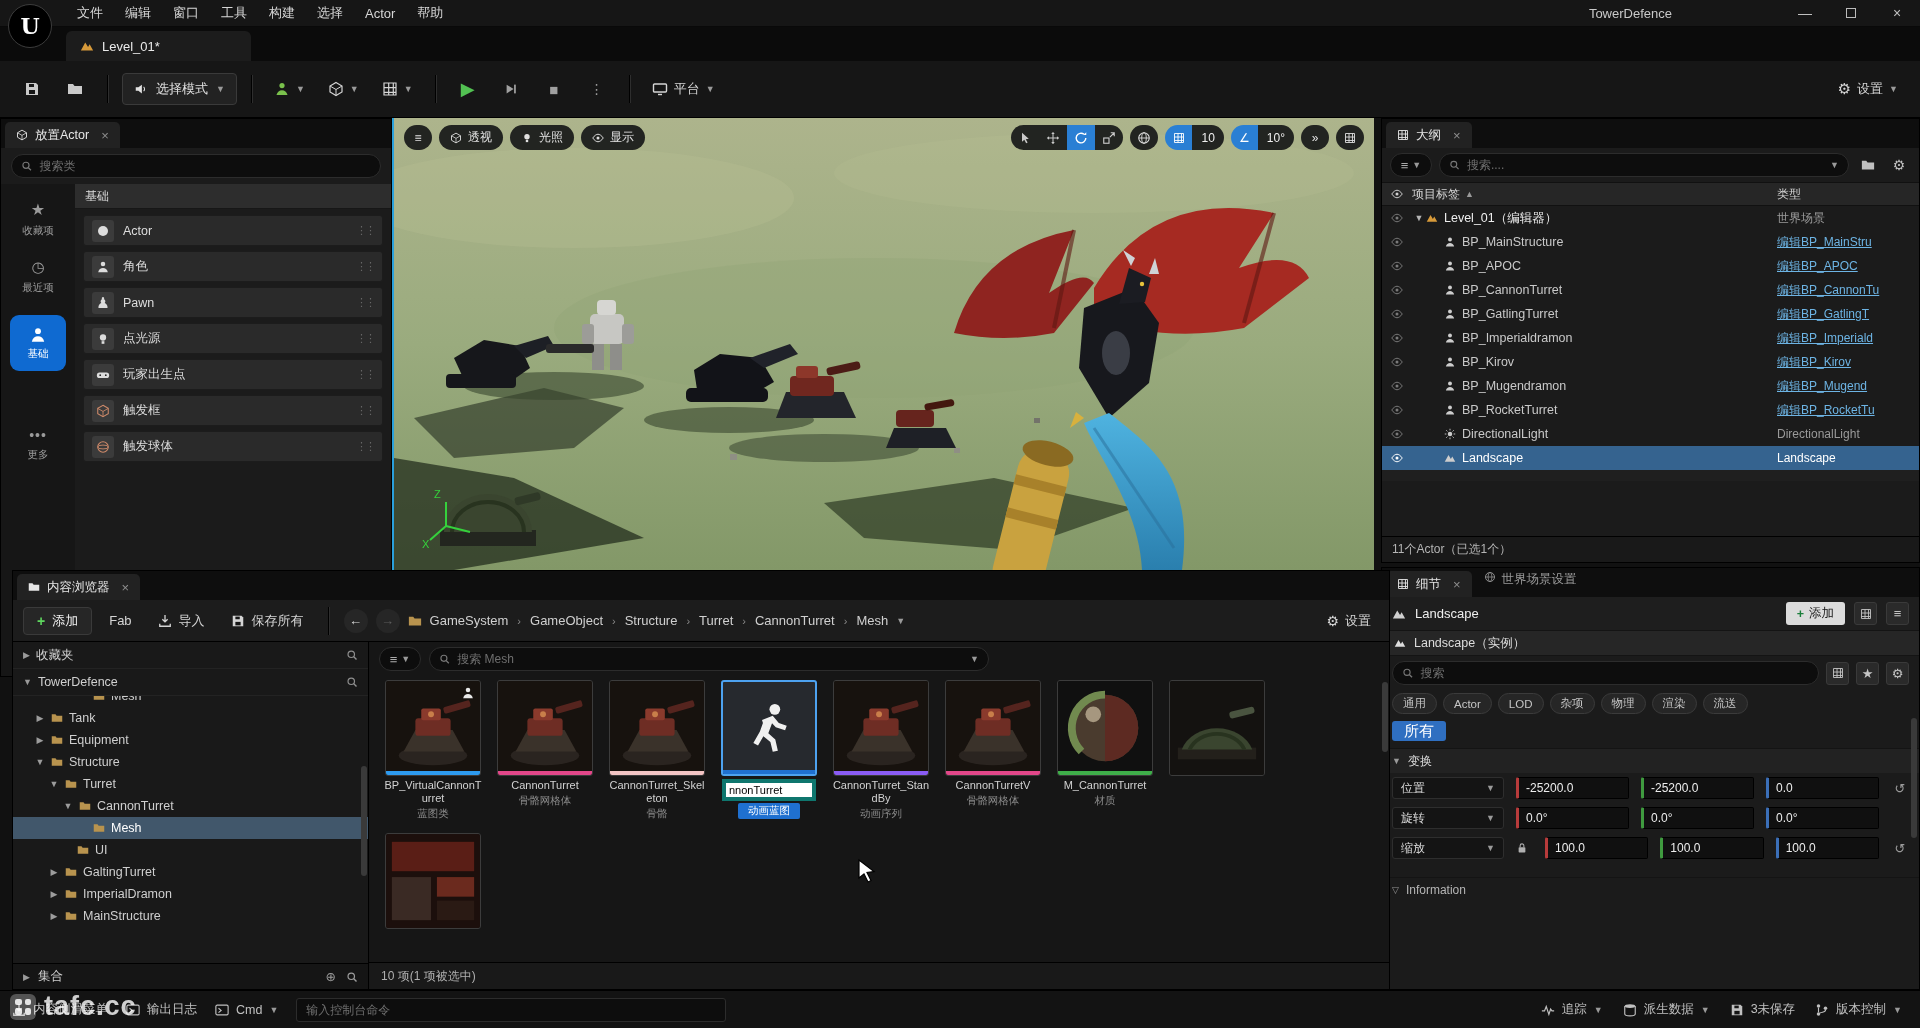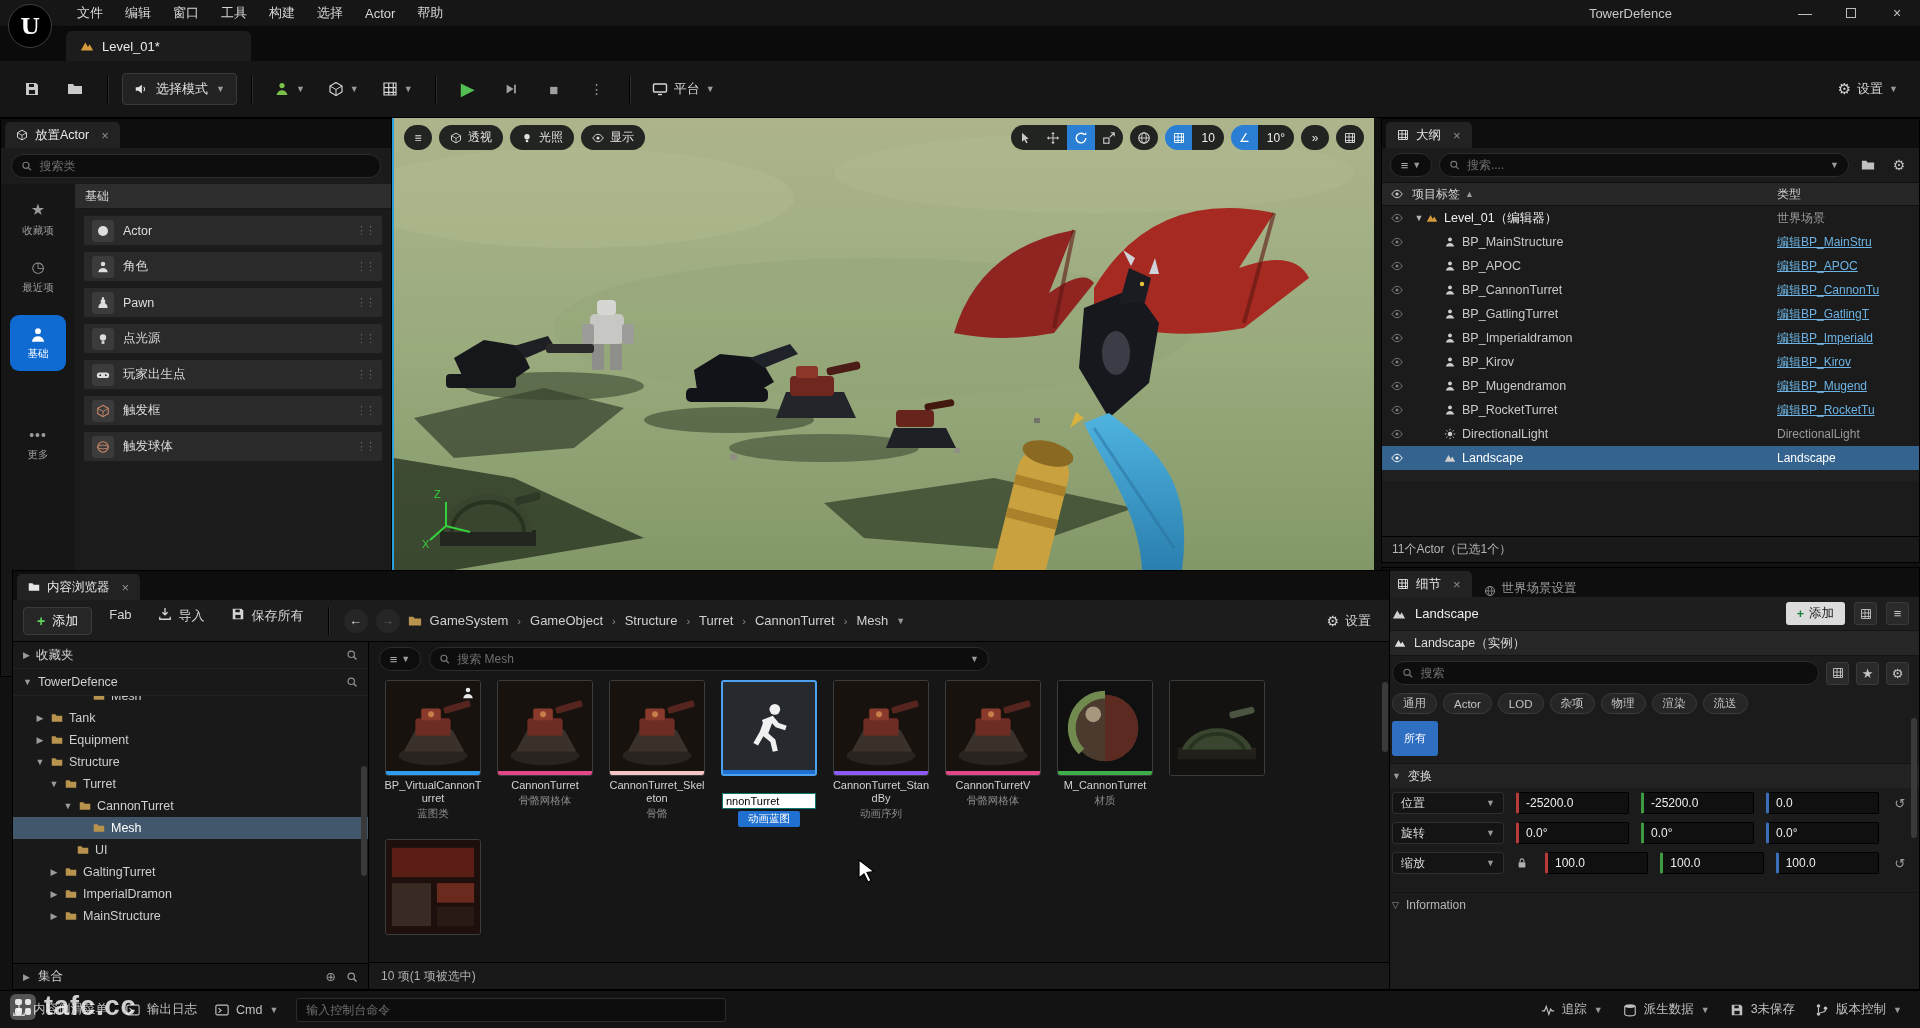--- a/index.html
+++ b/index.html
@@ -31,21 +31,21 @@
 .caret{font-size:9px;color:#9a9a9a}
 .play-g{color:#52c152;font-size:18px;line-height:1}
 .gray-g{color:#a0a0a0;font-size:15px;line-height:1}
 .kebab{color:#9a9a9a;font-size:14px}
 .tb-right{margin-left:auto;display:flex;align-items:center;gap:6px}
 
 .panel{position:absolute;background:#1b1b1b;border:1px solid #000;display:flex;flex-direction:column;overflow:hidden}
 .ptabs{display:flex;align-items:flex-end;height:29px;background:#0e0e0e;padding-left:4px;flex:none}
 .ptab{height:26px;background:#222;border-radius:5px 5px 0 0;display:flex;align-items:center;gap:7px;padding:0 11px;font-size:12.5px;color:#e6e6e6}
 .ptab .x{color:#8f8f8f;margin-left:5px;font-size:13px}
-.ptab-ghost{height:26px;display:flex;align-items:flex-end;gap:6px;padding:0 12px;font-size:12.5px;color:#9a9a9a}
+.ptab-ghost{height:26px;display:flex;align-items:flex-start;gap:6px;padding:0 12px;font-size:12.5px;color:#9a9a9a}
 .search{flex:1;height:24px;background:#0d0d0d;border:1px solid #2c2c2c;border-radius:12px;display:flex;align-items:center;gap:7px;padding:0 9px;color:#777;min-width:0}
 .search input{background:none;border:none;outline:none;color:#c5c5c5;font-size:12px;width:100%}
 
 .place{left:0;top:118px;width:392px;height:559px}
 .place-search{display:flex;padding:6px 10px;flex:none}
 .place-body{flex:1;display:flex;min-height:0}
 .place-strip{width:74px;background:#161616;display:flex;flex-direction:column;align-items:center;padding-top:16px;gap:20px;flex:none}
 .strip-item{display:flex;flex-direction:column;align-items:center;gap:5px;color:#9a9a9a;font-size:10.5px}
 .strip-active{width:56px;height:56px;background:#0f6ad1;border-radius:9px;display:flex;flex-direction:column;align-items:center;justify-content:center;gap:3px;color:#fff;font-size:10.5px}
 .strip-more{margin-top:36px}
@@ -99,36 +99,36 @@
 .d-namerow{height:33px;display:flex;align-items:center;gap:9px;padding:0 10px;background:#1e1e1e;flex:none}
 .d-name{color:#eee;font-size:13px}
 .d-add{margin-left:auto;height:23px;display:flex;align-items:center;gap:5px;background:#dcdcdc;color:#141414;border-radius:3px;padding:0 11px;font-size:12.5px}
 .d-add .pl{color:#1b7f3b;font-weight:bold}
 .d-mini{width:23px;height:23px;background:#2a2a2a;border:1px solid #3a3a3a;border-radius:3px;display:flex;align-items:center;justify-content:center;color:#c5c5c5}
 .d-instrow{height:26px;background:#262626;border-top:1px solid #141414;border-bottom:1px solid #141414;display:flex;align-items:center;gap:8px;padding:0 12px;font-size:12.5px;color:#ddd;flex:none}
 .d-search-row{height:34px;display:flex;align-items:center;gap:7px;padding:0 10px;flex:none}
 .d-chips{display:flex;gap:6px;padding:3px 10px 7px;flex:none}
 .chip{height:21px;border:1px solid #3b3b3b;background:#262626;border-radius:11px;padding:0 10px;font-size:11.5px;color:#c5c5c5;display:flex;align-items:center}
 .d-allrow{padding:0 10px 7px;flex:none}
-.chip-all{display:inline-flex;height:35px;background:#2f6fc1;border-radius:3px;padding:0 12px;font-size:11px;color:#fff;align-items:center}
+.chip-all{display:inline-flex;height:20px;background:#2f6fc1;border-radius:3px;padding:0 12px;font-size:15px;color:#fff;align-items:center}
 .d-sec{height:25px;background:#222;border-top:1px solid #141414;display:flex;align-items:center;gap:7px;padding:0 10px;font-size:12px;color:#ddd;flex:none}
 .t-row{height:30px;display:flex;align-items:center;gap:12px;padding:0 10px;flex:none}
 .t-label{width:112px;height:22px;background:#141414;border:1px solid #2e2e2e;border-radius:3px;display:flex;align-items:center;justify-content:space-between;padding:0 8px;font-size:12px;color:#ddd;flex:none}
 .num{flex:1;height:22px;background:#101010;border:1px solid #000;border-left:3px solid #555;border-radius:2px;display:flex;align-items:center;padding:0 7px;font-size:12px;color:#ededed;min-width:0;overflow:hidden;white-space:nowrap}
 .num.nx{border-left-color:#b83b3b}.num.ny{border-left-color:#3f9b3f}.num.nz{border-left-color:#3b6fb8}
 .t-reset{width:18px;text-align:center;color:#9a9a9a;font-size:13px;flex:none}
 .t-lockw{width:17px;color:#b0b0b0;flex:none}
 .d-info{height:25px;border-top:1px solid #141414;display:flex;align-items:center;gap:7px;padding:0 10px;font-size:12px;color:#b5b5b5;margin-top:14px;flex:none}
 .d-scroll{position:absolute;right:2px;top:150px;width:6px;height:120px;background:#3a3a3a;border-radius:3px}
 
 .cbrowser{left:12px;top:570px;width:1378px;height:420px}
 .cb-toolbar{height:42px;display:flex;align-items:center;gap:8px;padding:0 10px;background:#1c1c1c;border-bottom:1px solid #000;flex:none}
 .cb-add{height:28px;background:#262626;border:1px solid #3a3a3a;border-radius:4px;display:flex;align-items:center;gap:7px;padding:0 13px;color:#eee}
 .plus{color:#5fd75f;font-weight:bold;font-size:14px}
-.cb-flat{height:28px;display:flex;gap:7px;padding:0 9px;color:#d5d5d5}
+.cb-flat{height:28px;display:flex;align-items:center;gap:7px;padding:0 9px;color:#d5d5d5}
 .nav-circ{width:24px;height:24px;border-radius:50%;background:#262626;display:flex;align-items:center;justify-content:center;color:#ddd;font-size:13px}
 .nav-circ.dim{color:#5d5d5d}
 .crumbs{display:flex;align-items:center;gap:1px;color:#d0d0d0}
 .crumb{padding:3px 7px;white-space:nowrap}
 .crumb-sep{color:#8a8a8a;font-size:11px;padding:0 1px}
 .cb-settings{margin-left:auto;display:flex;align-items:center;gap:6px;color:#d5d5d5;padding-right:8px}
 .cb-body{flex:1;display:flex;min-height:0}
 .cb-tree{width:356px;background:#191919;border-right:1px solid #000;display:flex;flex-direction:column;position:relative;flex:none}
 .fav-row,.root-row{height:27px;display:flex;align-items:center;gap:6px;padding:0 10px;font-size:12.5px;color:#d0d0d0;border-bottom:1px solid #232323;flex:none}
 .mini-search{margin-left:auto;color:#8f8f8f}
@@ -145,21 +145,21 @@
 .cb-filter{height:34px;display:flex;align-items:center;gap:8px;padding:0 10px;flex:none}
 .big-search{max-width:560px}
 .assets{flex:1;padding:4px 14px;display:flex;flex-wrap:wrap;gap:12px;align-content:flex-start;align-items:flex-start;overflow:hidden}
 .tile{width:100px;display:flex;flex-direction:column;align-items:center}
 .thumb{width:96px;height:96px;border:1px solid #3c3c3c;border-radius:3px;position:relative;overflow:hidden;background:#1d1d1d;flex:none}
 .thumb .art{position:absolute;inset:0;width:100%;height:100%}
 .bar{position:absolute;left:0;right:0;bottom:0;height:4px}
 .tname{margin-top:3px;font-size:11px;line-height:1.18;color:#d2d2d2;text-align:center;word-break:break-all;max-height:27px;overflow:hidden;width:100px}
 .ttype{font-size:10.5px;color:#8a8a8a;margin-top:2px}
 .tile.selected .thumb{border:2px solid #4da2f0}
-.rename{width:94px;background:#fff;border:1px solid #0f766e;color:#000;font-size:11px;padding:1px 3px;margin-top:17px}
+.rename{width:94px;background:#fff;border:4px solid #0f766e;color:#000;font-size:11px;padding:1px 3px;margin-top:3px}
 .badge{margin-top:2px;background:#1f70d0;color:#fff;font-size:10.5px;padding:1px 10px;border-radius:2px}
 .mini-bust{position:absolute;right:5px;top:5px;color:#e8e8e8}
 .cb-status{height:27px;border-top:1px solid #000;background:#191919;display:flex;align-items:center;padding:0 12px;font-size:12px;color:#b0b0b0;flex:none}
 .main-sb{position:absolute;right:1px;top:40px;width:6px;height:70px;background:#3a3a3a;border-radius:3px}
 
 .statusbar{position:absolute;left:0;bottom:0;right:0;height:38px;background:#131313;border-top:1px solid #000;display:flex;align-items:center;gap:18px;padding:0 12px;font-size:12.5px;color:#c0c0c0;z-index:8}
 .sb-item{display:flex;align-items:center;gap:7px;white-space:nowrap}
 .console{width:430px;height:24px;background:#0d0d0d;border:1px solid #2c2c2c;border-radius:3px;display:flex;align-items:center;padding:0 9px}
 .console input{flex:1;background:none;border:none;outline:none;color:#bbb;font-size:12px}
 .sb-right{margin-left:auto;display:flex;align-items:center;gap:20px;padding-right:6px}

